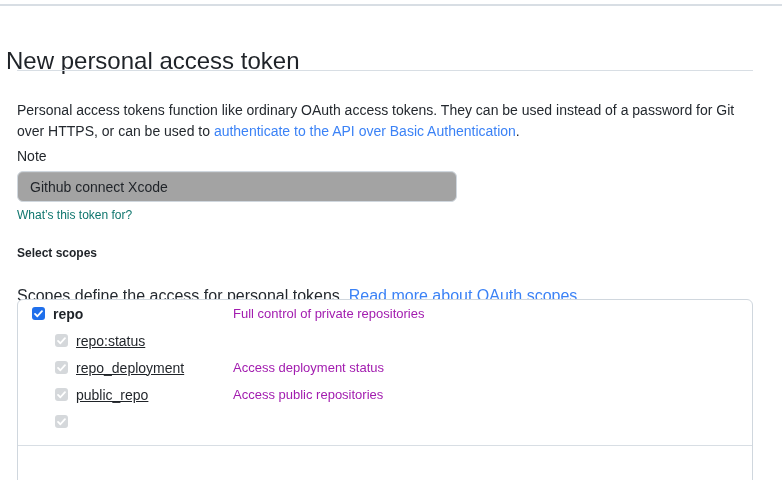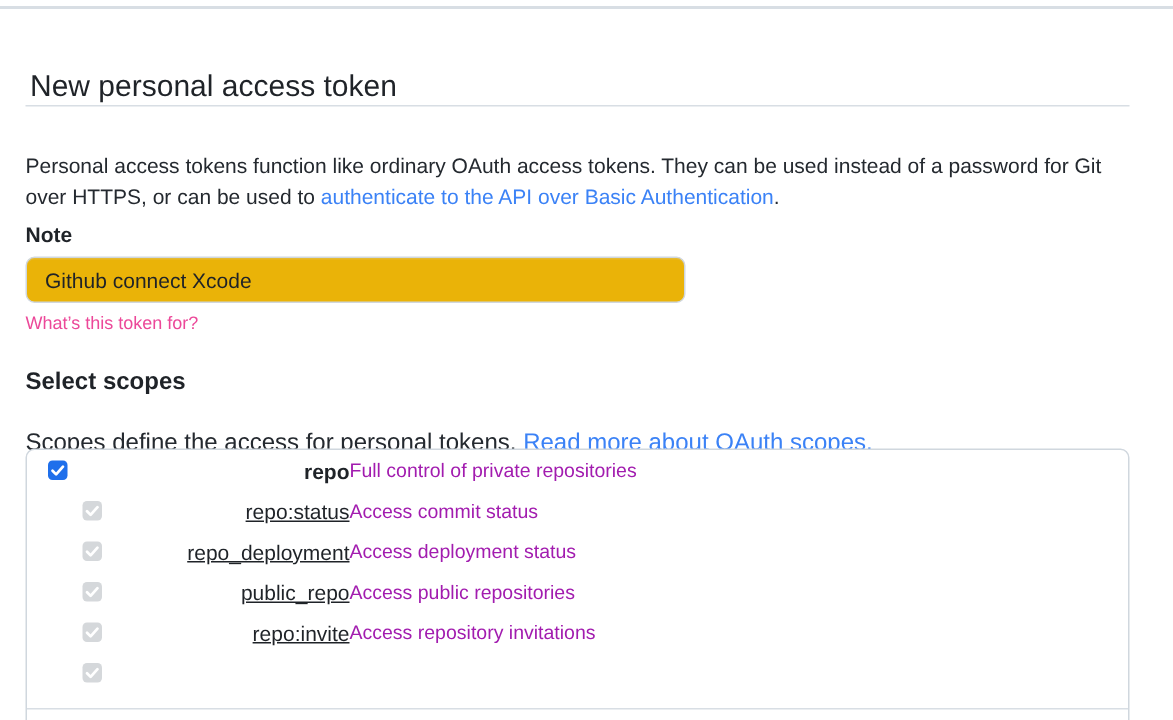--- a/index.html
+++ b/index.html
@@ -6,50 +6,50 @@
   body{
     width:782px;height:480px;overflow:hidden;position:relative;
     background:#ffffff;color:#1f2328;
     font-family:"Liberation Sans", sans-serif;
   }
   .abs{position:absolute;}
   
   .topline{top:4px;left:0;width:782px;height:2px;background:#d8dee4;}
   
   .page-title{
-    top:30px;left:20px;width:736px;
-    font-size:20px;font-weight:400;line-height:30px;color:#1f2328;
+    top:30px;left:6px;width:736px;
+    font-size:24px;font-weight:400;line-height:30px;color:#1f2328;
   }
   .title-divider{top:70px;left:17px;width:736px;height:1px;background:#d8dee4;}
   
   .intro{
     top:86px;left:17px;width:734px;
     font-size:14px;line-height:21px;color:#24292f;
   }
   a.link{color:#3b82f6;text-decoration:none;cursor:pointer;}
   
-  .note-label{top:148px;left:17px;font-size:14px;font-weight:700;}
+  .note-label{top:148px;left:17px;font-size:14px;font-weight:400;}
   .note-input{
     top:171px;left:17px;width:440px;height:31px;box-sizing:border-box;
-    border:1px solid #d0d7de;border-radius:6px;background:#eab308;
+    border:1px solid #d0d7de;border-radius:6px;background:#a3a3a3;
     font-family:"Liberation Sans", sans-serif;font-size:14px;color:#1f2328;
     padding:0 12px;outline:none;box-shadow:inset 0 1px 0 rgba(208,215,222,0.2);
   }
-  .note-helper{top:208px;left:17px;font-size:12px;color:#ec4899;}
+  .note-helper{top:208px;left:17px;font-size:12px;color:#0f766e;}
   
-  .scopes-label{top:246px;left:17px;font-size:16px;font-weight:700;}
+  .scopes-label{top:246px;left:17px;font-size:12px;font-weight:700;}
   .scopes-desc{top:270px;left:17px;font-size:16px;line-height:20px;color:#24292f;}
   .scopes-box{
     top:299px;left:17px;width:736px;height:200px;box-sizing:border-box;
     border:1px solid #d0d7de;border-radius:6px;background:#ffffff;
   }
   .scope-row{height:27px;display:flex;align-items:center;}
   .row-left{
     width:215px;flex:none;box-sizing:border-box;
-    display:flex;align-items:center;gap:20px;padding-left:14px;justify-content:space-between;
+    display:flex;align-items:center;gap:8px;padding-left:14px;
   }
   .scope-row.sub .row-left{padding-left:37px;text-decoration:underline;}
   .checkbox{
     width:13px;height:13px;flex:none;border-radius:3px;
     display:flex;align-items:center;justify-content:center;cursor:pointer;
   }
   .checkbox.checked{background:#1f6feb;}
   .checkbox.disabled{background:#d5d8db;cursor:default;}
   .checkbox svg{display:block;}
   .scope-name{font-size:14px;color:#1f2328;}
@@ -90,21 +90,20 @@
 
   <div class="scope-row sub">
     <div class="row-left">
       <span class="checkbox disabled">
         <svg width="11" height="11" viewBox="0 0 12 12">
           <path d="M2.2 6.4 L4.8 9 L9.8 3.4" stroke="#ffffff" stroke-width="2" fill="none" stroke-linecap="round" stroke-linejoin="round"></path>
         </svg>
       </span>
       <span class="scope-name">repo:status</span>
     </div>
-    <div class="scope-desc">Access commit status</div>
   </div>
 
   <div class="scope-row sub">
     <div class="row-left">
       <span class="checkbox disabled">
         <svg width="11" height="11" viewBox="0 0 12 12">
           <path d="M2.2 6.4 L4.8 9 L9.8 3.4" stroke="#ffffff" stroke-width="2" fill="none" stroke-linecap="round" stroke-linejoin="round"></path>
         </svg>
       </span>
       <span class="scope-name">repo_deployment</span>
@@ -117,31 +116,20 @@
       <span class="checkbox disabled">
         <svg width="11" height="11" viewBox="0 0 12 12">
           <path d="M2.2 6.4 L4.8 9 L9.8 3.4" stroke="#ffffff" stroke-width="2" fill="none" stroke-linecap="round" stroke-linejoin="round"></path>
         </svg>
       </span>
       <span class="scope-name">public_repo</span>
     </div>
     <div class="scope-desc">Access public repositories</div>
   </div>
 
-  <div class="scope-row sub">
-    <div class="row-left">
-      <span class="checkbox disabled">
-        <svg width="11" height="11" viewBox="0 0 12 12">
-          <path d="M2.2 6.4 L4.8 9 L9.8 3.4" stroke="#ffffff" stroke-width="2" fill="none" stroke-linecap="round" stroke-linejoin="round"></path>
-        </svg>
-      </span>
-      <span class="scope-name">repo:invite</span>
-    </div>
-    <div class="scope-desc">Access repository invitations</div>
-  </div>
 
   <div class="scope-row sub">
     <div class="row-left">
       <span class="checkbox disabled">
         <svg width="11" height="11" viewBox="0 0 12 12">
           <path d="M2.2 6.4 L4.8 9 L9.8 3.4" stroke="#ffffff" stroke-width="2" fill="none" stroke-linecap="round" stroke-linejoin="round"></path>
         </svg>
       </span>
     </div>
   </div>

